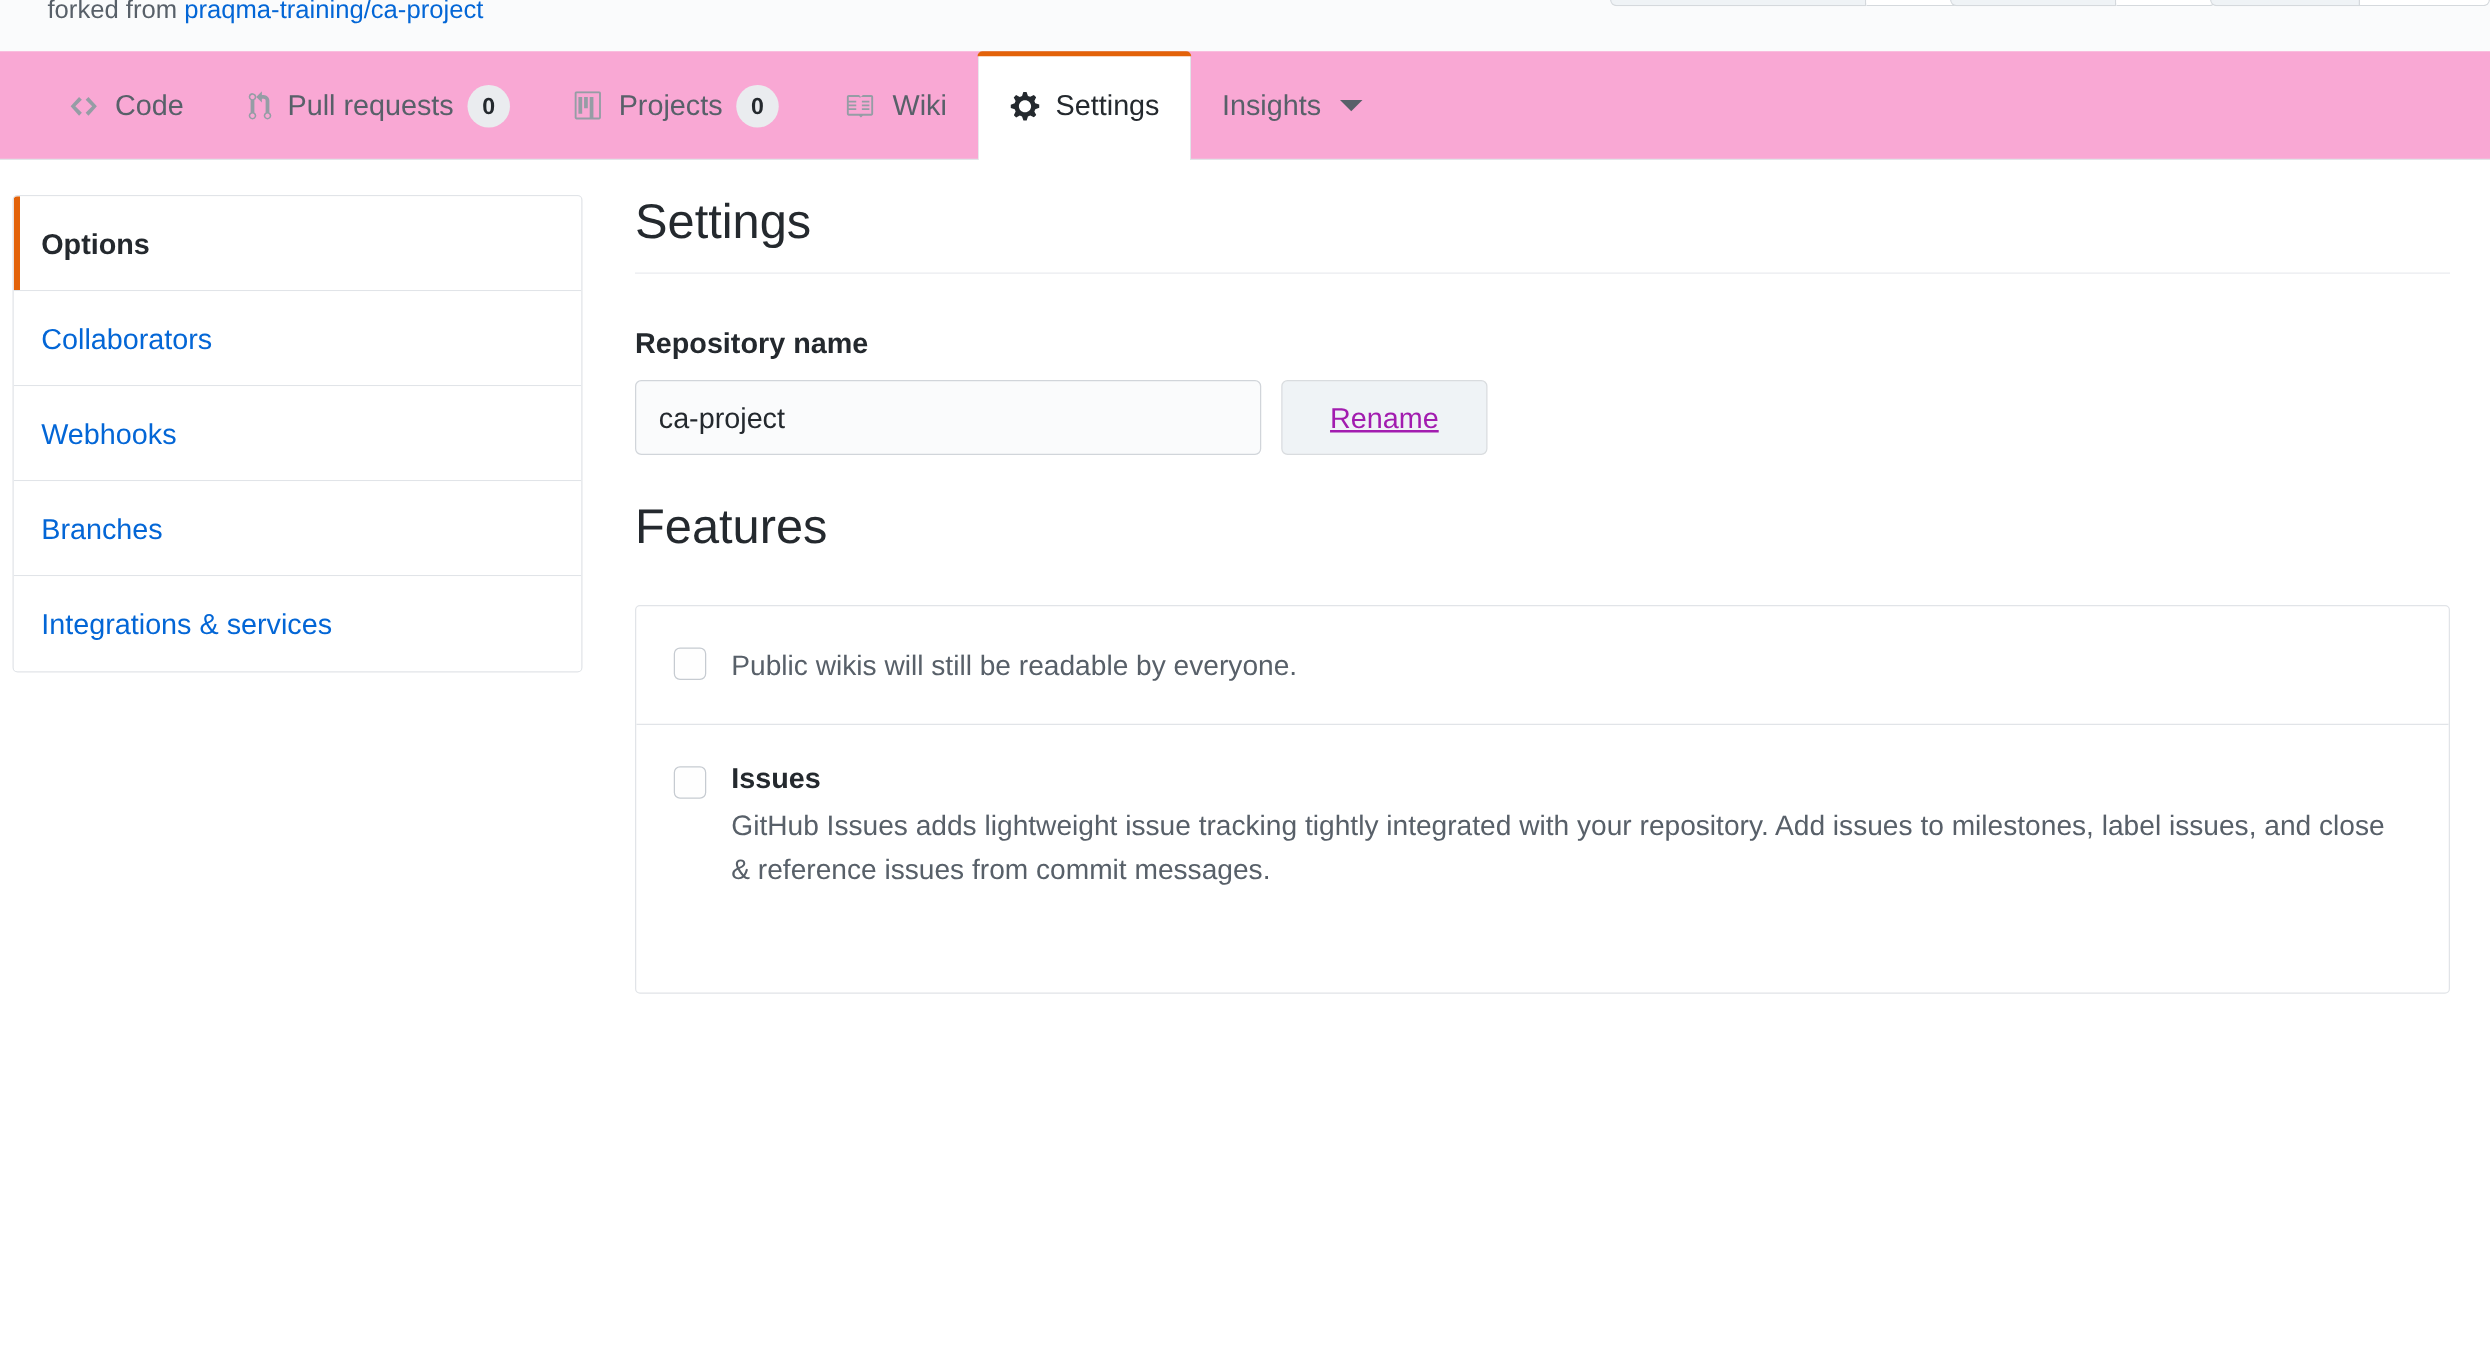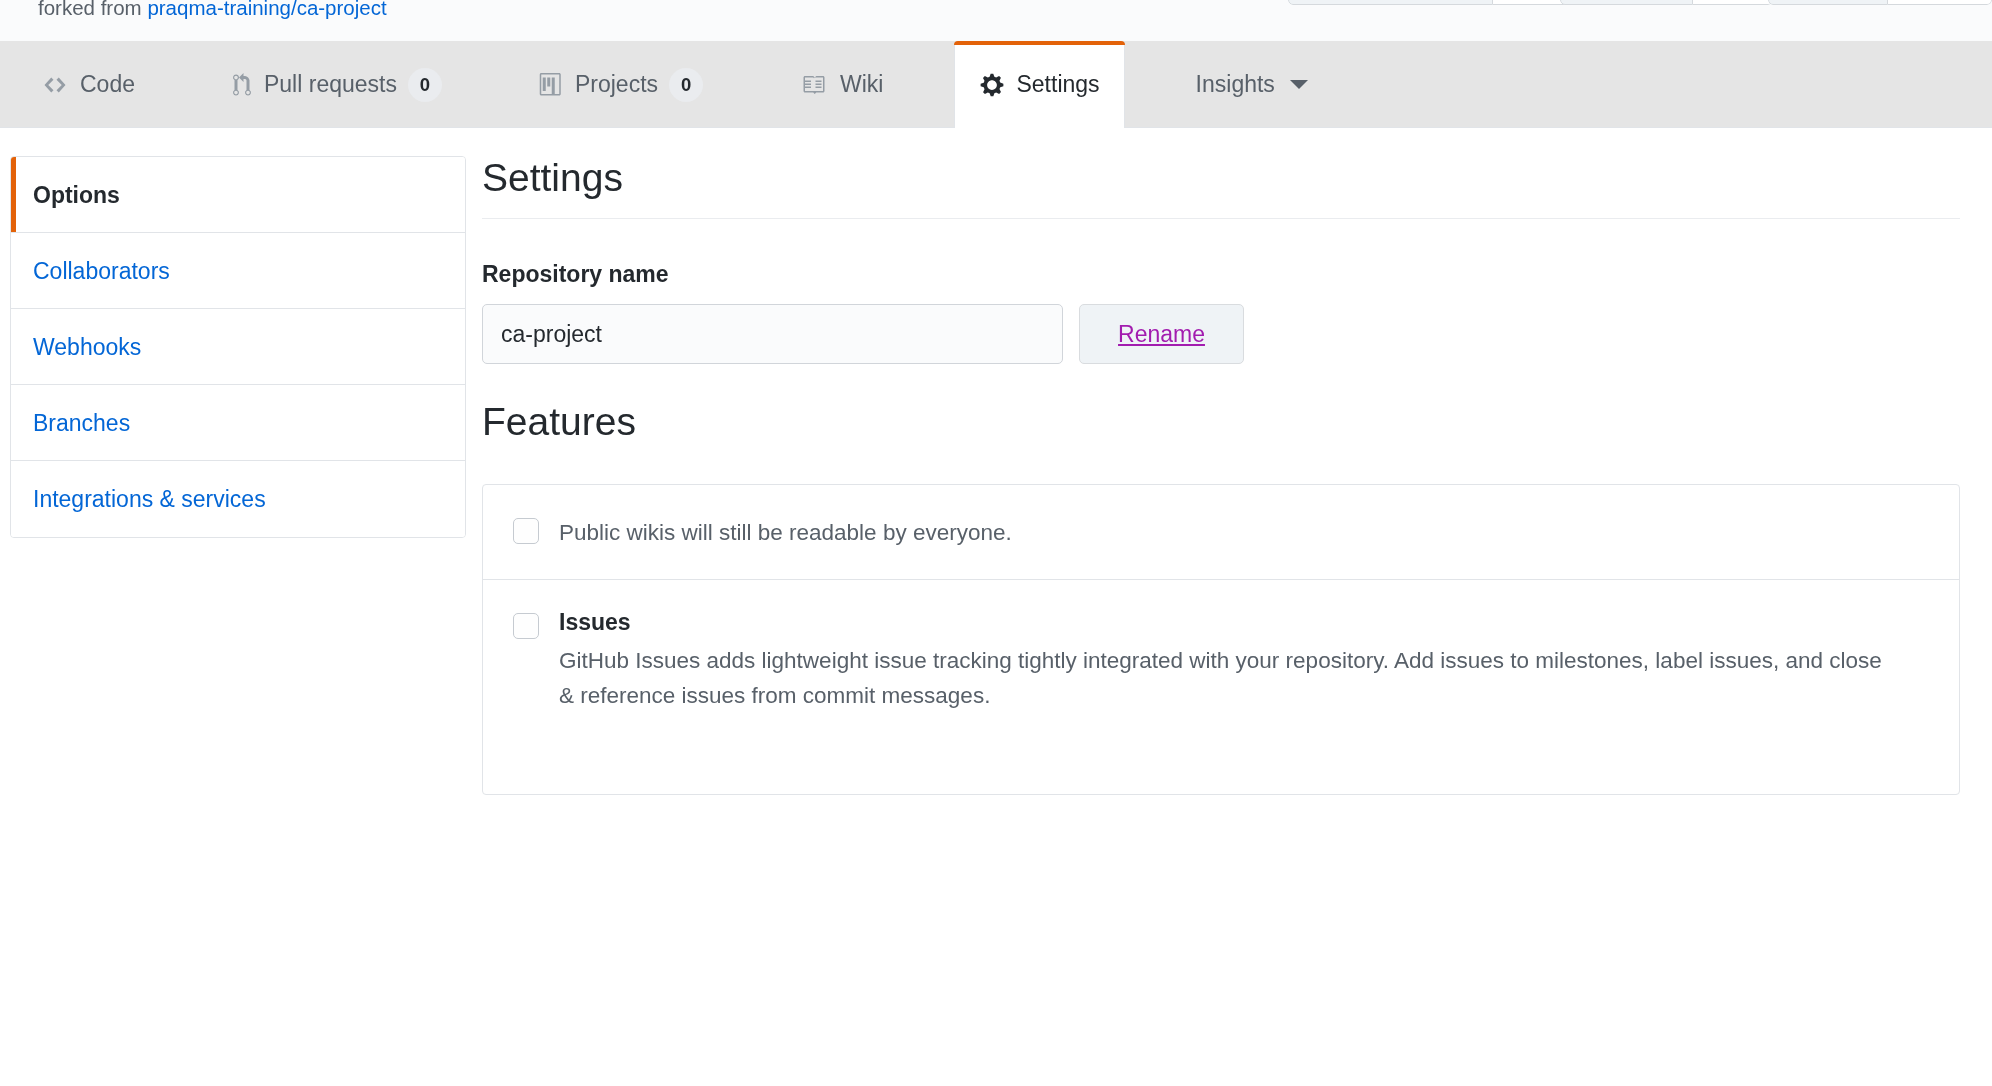--- a/index.html
+++ b/index.html
@@ -52,26 +52,25 @@
   .g1 .main { width: 205px; } .g1 .count { width: 87px; }
   .g2 { left: 1560px; }
   .g2 .main { width: 133px; } .g2 .count { width: 80px; }
   .g3 { left: 1768px; }
   .g3 .main { width: 120px; } .g3 .count { width: 104px; }
 
   
   .repo-nav {
     position: relative;
     height: 87px;
-    background: #e5e5e5;
+    background: #f9a8d4;
     border-bottom: 1px solid #e1e4e8;
-    padding-left: 16px;
+    padding-left: 28px;
     display: flex;
     align-items: stretch;
-    gap: 46px;
   }
   .nav-tab {
     position: relative;
     display: flex;
     align-items: center;
     gap: 11px;
     padding: 0 24px;
     font-size: 23px;
     color: #586069;
     text-decoration: none;
@@ -125,21 +124,21 @@
     border-left: 9px solid transparent;
     border-right: 9px solid transparent;
     border-top: 9px solid #586069;
     margin-left: 4px;
   }
 
   
   .page {
     display: flex;
     padding: 28px 30px 0 10px;
-    gap: 16px;
+    gap: 42px;
   }
 
   
   .side-menu {
     width: 456px;
     flex: none;
     border: 1px solid #e1e4e8;
     border-radius: 4px;
     background: #ffffff;
     overflow: hidden;
@@ -195,21 +194,21 @@
     color: #24292e;
     margin-top: 42px;
     margin-bottom: 16px;
   }
   .rename-row {
     display: flex;
     align-items: stretch;
     gap: 16px;
   }
   .repo-input {
-    width: 581px;
+    width: 501px;
     height: 60px;
     padding: 0 18px;
     font-size: 23px;
     font-family: inherit;
     color: #24292e;
     background: #fafbfc;
     border: 1px solid #d1d5da;
     border-radius: 5px;
     outline: none;
   }

